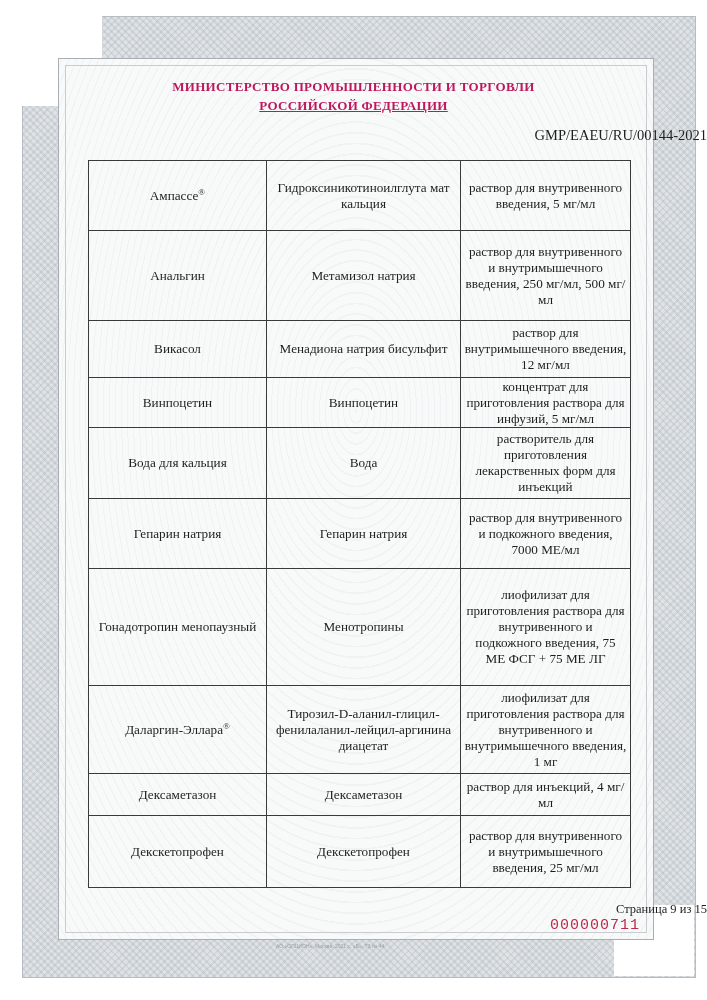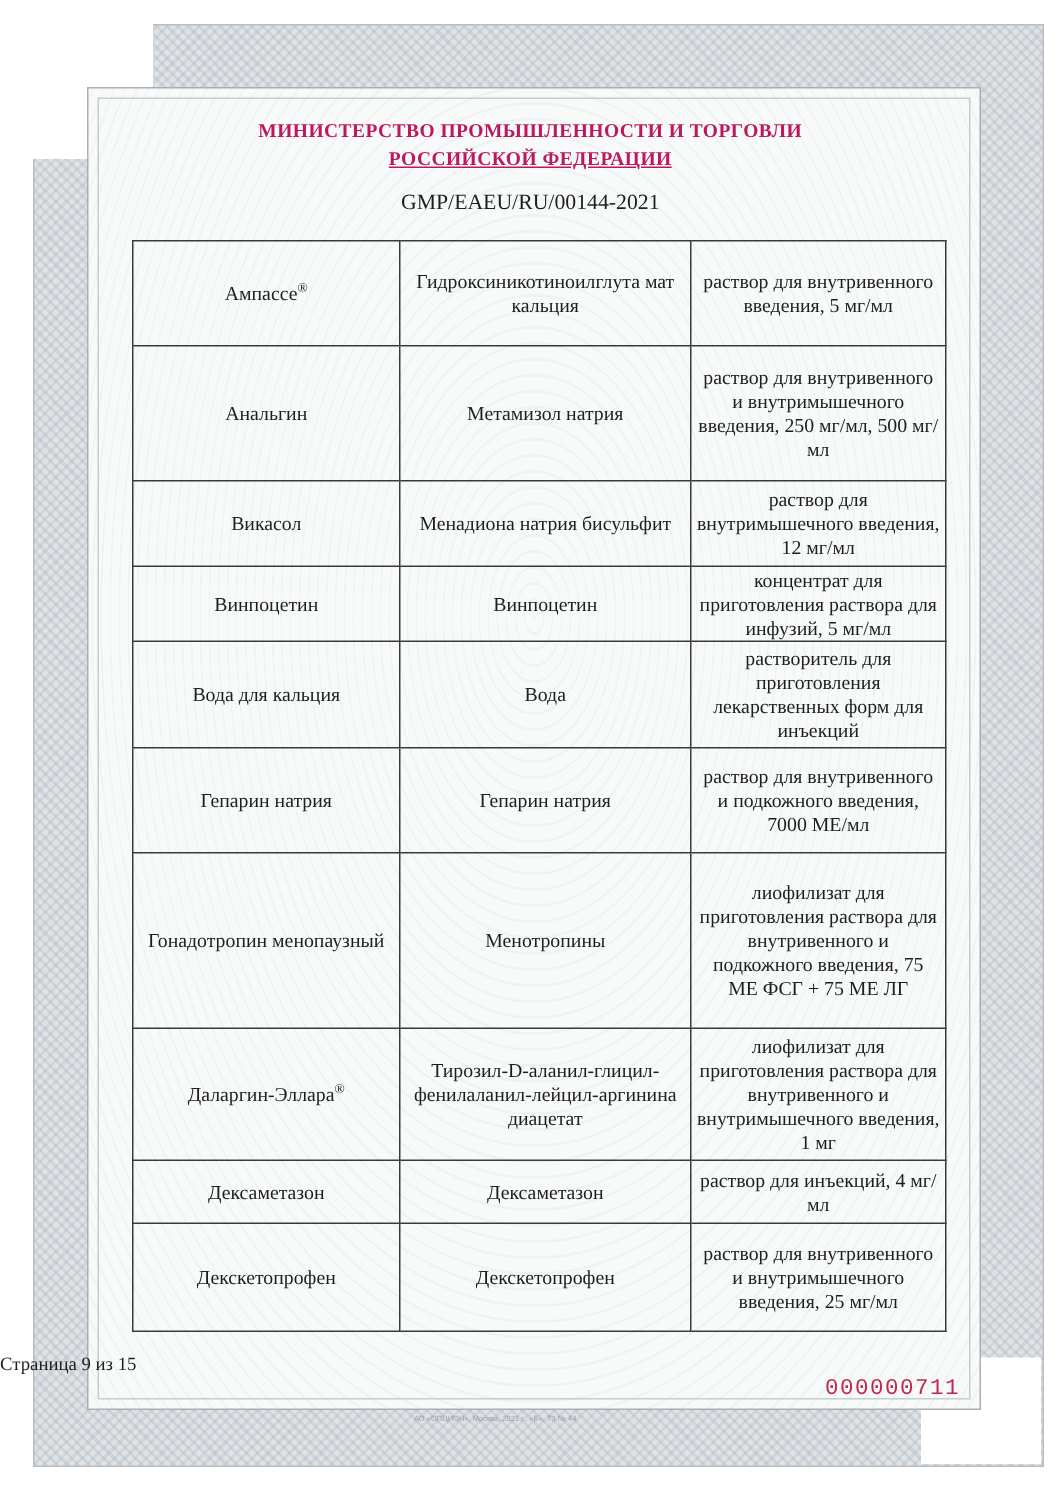--- a/index.html
+++ b/index.html
@@ -30,36 +30,36 @@
     content:""; position:absolute; left:6px; top:6px; right:6px; bottom:6px;
     border:1px solid #c8ccd0;
   }
   .heading {
     position:absolute; left:0; width:707px; text-align:center;
     font-weight:bold; color:#be185d; font-size:13px; letter-spacing:0.3px;
   }
   .h1 { top:79px; }
   .h2 { top:98px;text-decoration:underline; }
   .cert-no {
-    position:absolute; top:127px; left:0; width:707px; text-align:center;
+    position:absolute; top:127px; left:0; width:707px; text-align:right;
     font-size:14.5px; color:#1e1e1e;
   }
   table.drugs {
     position:absolute; left:88px; top:160px; width:542px;
     border-collapse:collapse; table-layout:fixed;
     font-size:13.2px; line-height:16px;
   }
   table.drugs td {
     border:1px solid #3a3a3a; text-align:center; vertical-align:middle;
     padding:0 3px; color:#1e1e1e; background:transparent;
   }
   col.c1 { width:178px; } col.c2 { width:194px; } col.c3 { width:170px; }
   sup { font-size:9px; line-height:0; }
   .page-no {
-    position:absolute; top:902px; left:0; width:707px; text-align:left;
+    position:absolute; top:902px; left:0; width:707px; text-align:right;
     font-size:12.5px; color:#1e1e1e;
   }
   .serial {
     position:absolute; top:917px; left:540px;
     font-family:"Liberation Mono", "DejaVu Sans Mono", monospace;
     font-size:15px; color:#c0284c; letter-spacing:1px;margin-left:10px;
   }
   .printer {
     position:absolute; top:943px; left:276px;
     font-family:"Liberation Sans", "DejaVu Sans", sans-serif;

